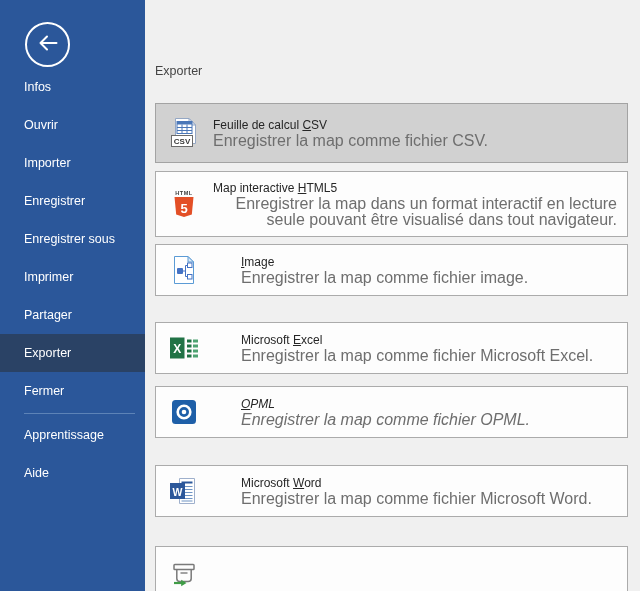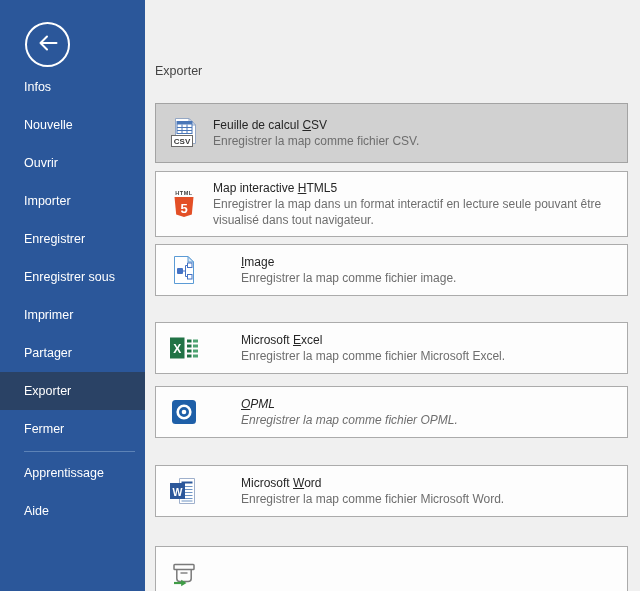--- a/index.html
+++ b/index.html
@@ -20,42 +20,41 @@
   .main { position:absolute; left:145px; top:0; right:0; bottom:0; background:#f0f0f0; }
   .main-title { margin:64px 0 0 10px; font-size:12.5px; color:#444444; line-height:15px; }
   .cards { margin:24px 0 0 10px; }
   .card { width:473px; background:#fdfdfd; border:1px solid #ababab;
     display:flex; align-items:center; padding:8px 10px 8px 12px; cursor:pointer; }
   .card.selected { background:#d1d1d1; border-color:#a3a3a3; }
   .card .icon { width:32px; height:32px; flex:none; margin-right:13px; }
   .card .icon svg { display:block; width:32px; height:32px; }
   .card-title { font-size:12px; color:#262626; line-height:16px; }
   .card-title .u { text-decoration:underline; }
-  .card-desc { font-size:12px; color:#6e6e6e; line-height:16px; }
+  .card-desc { font-size:16px; color:#6e6e6e; line-height:16px;text-align:right; }
 
   .h60 { min-height:60px; }  .h62 { min-height:62px; }  .h52 { min-height:52px;gap:28px; }  .h53 { min-height:53px; }
   .mb8 { margin-bottom:8px; } .mb7 { margin-bottom:7px; } .mb26 { margin-bottom:26px; }
   .mb12 { margin-bottom:12px; } .mb11 { margin-bottom:27px;font-style:italic; } .mb29 { margin-bottom:29px; }
 
   svg text { font-family:"Liberation Sans", sans-serif; }
 </style>
 </head>
 <body>
 
 <div class="sidebar">
   <div class="back-button">
     <span>
       <svg width="26" height="26" viewBox="0 0 26 26">
         <path d="M21.5 13 H5.5 M12 6.5 L5.5 13 L12 19.5" fill="none" stroke="#ffffff" stroke-width="2" stroke-linecap="round" stroke-linejoin="round"></path>
       </svg>
     </span>
   </div>
   <div class="nav">
     <div class="nav-item">Infos</div>
-    <div class="nav-item">Nouvelle</div>
     <div class="nav-item">Ouvrir</div>
     <div class="nav-item">Importer</div>
     <div class="nav-item">Enregistrer</div>
     <div class="nav-item">Enregistrer sous</div>
     <div class="nav-item">Imprimer</div>
     <div class="nav-item">Partager</div>
     <div class="nav-item selected">Exporter</div>
     <div class="nav-item">Fermer</div>
     <div class="nav-divider"></div>
     <div class="nav-item">Apprentissage</div>

